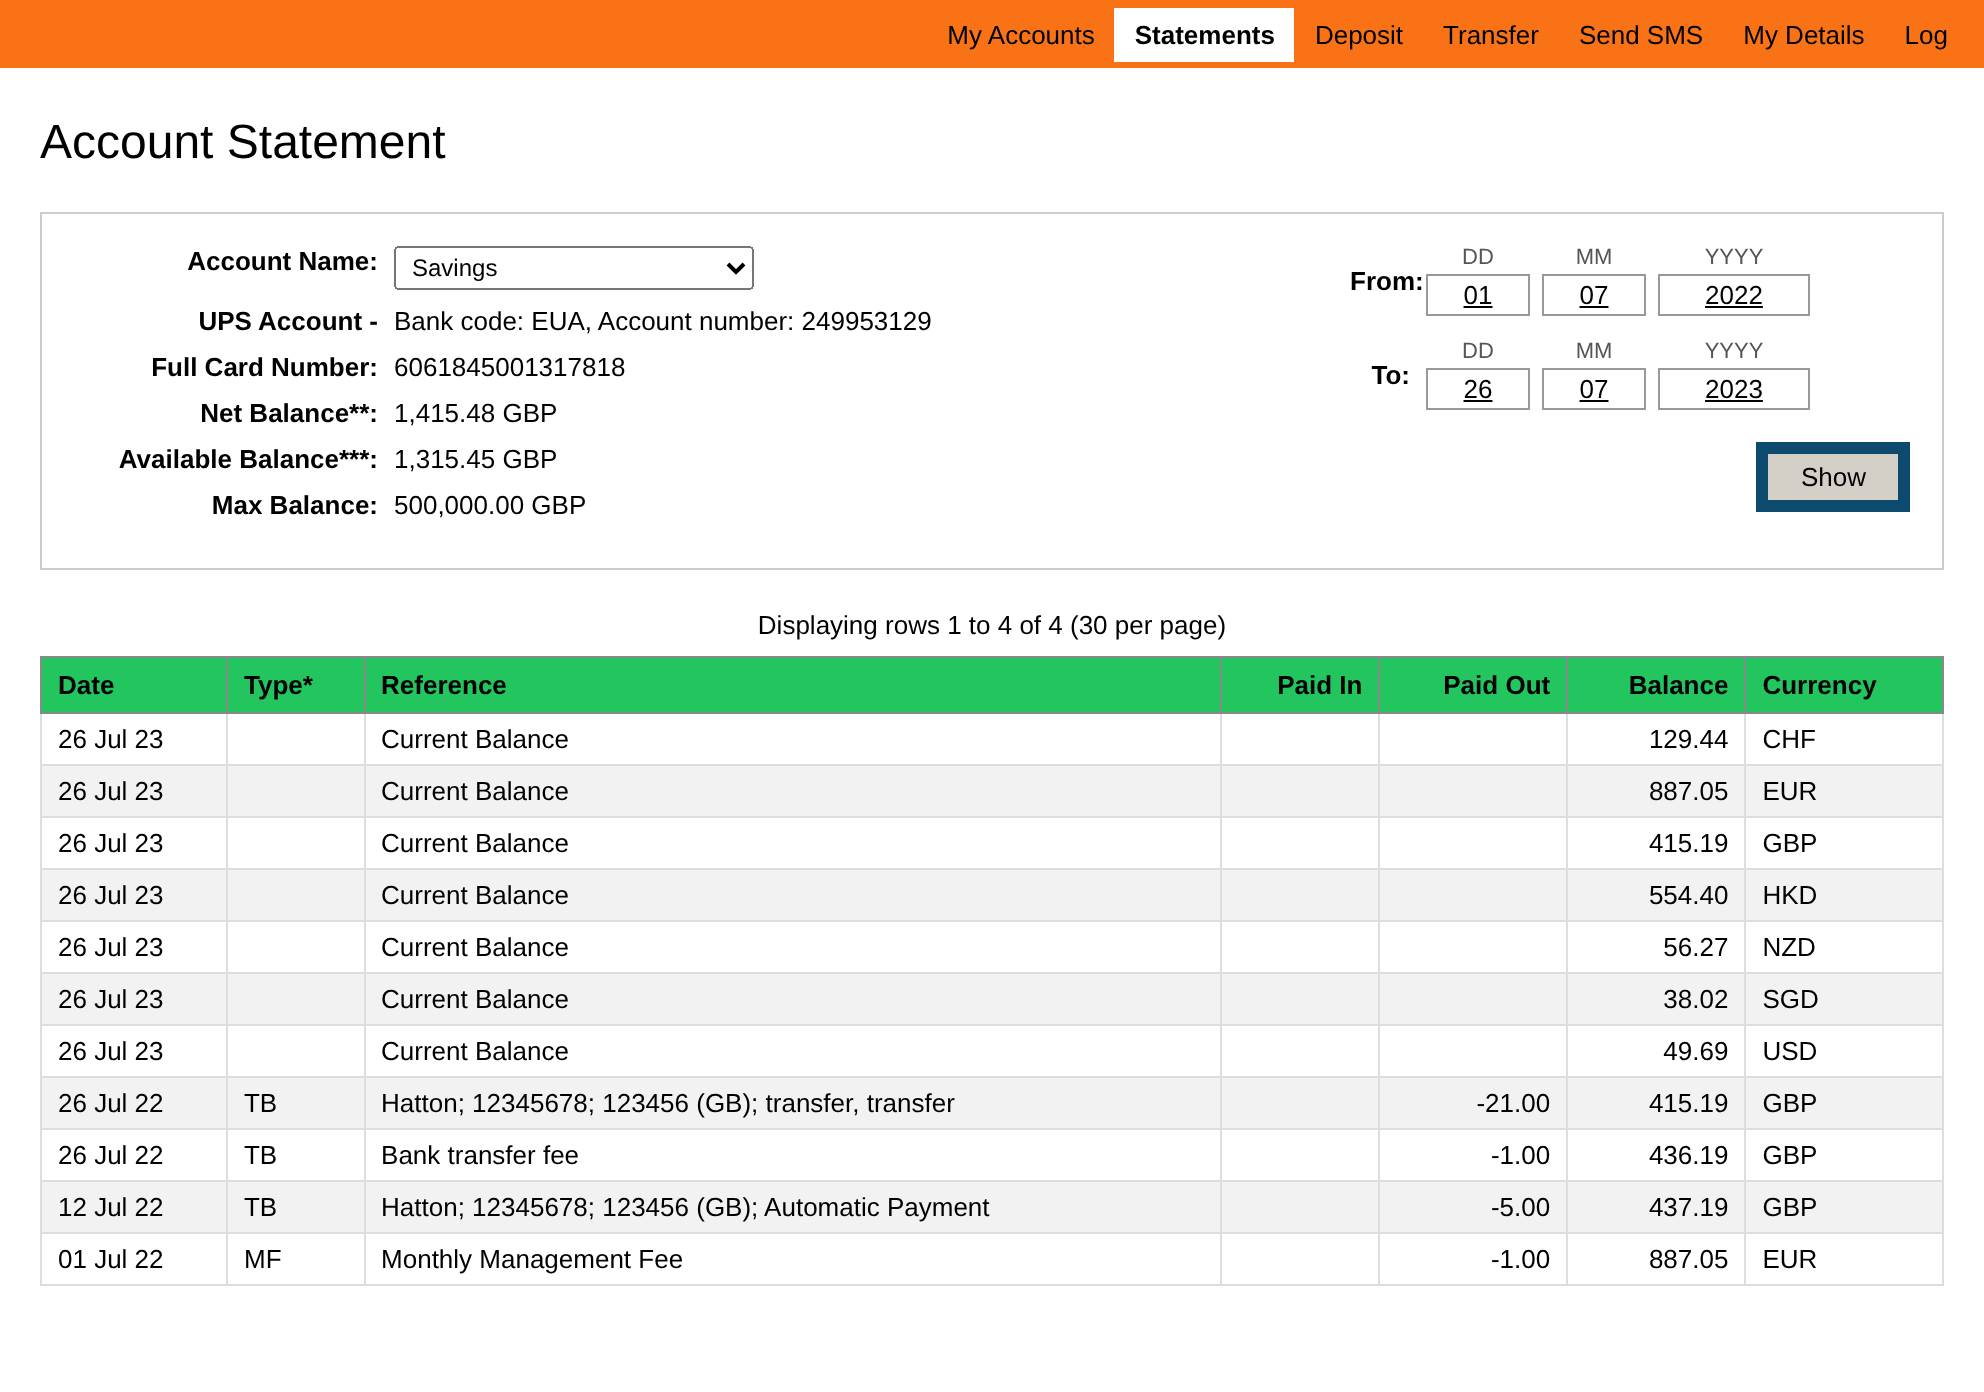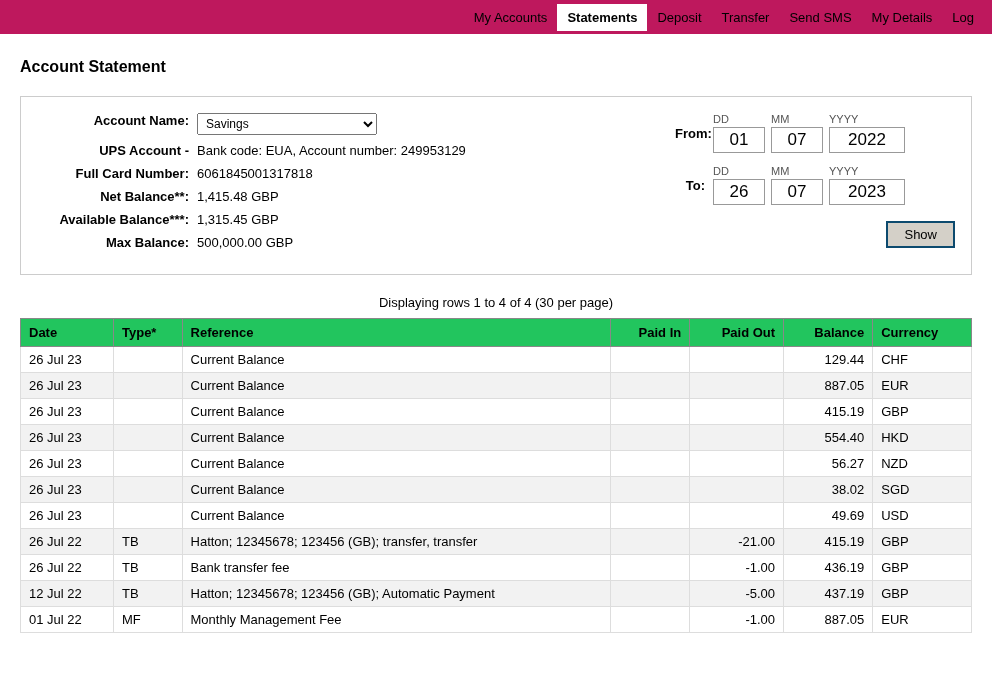--- a/index.html
+++ b/index.html
@@ -1,20 +1,20 @@
 <!DOCTYPE html>
 <html><head>
   <meta charset="utf-8">
   <style>
     * { box-sizing: border-box; margin: 0; padding: 0; }
     body { font-family: Arial, sans-serif; font-size: 13px; background: #fff; }
 
     
     #top-nav {
-      background: #be185d;
+      background: #f97316;
       display: flex;
       justify-content: flex-end;
       align-items: center;
       height: 34px;
       padding: 0 8px;
     }
     #top-nav a {
       color: #000;
       text-decoration: none;
       padding: 0 10px;
@@ -26,22 +26,22 @@
       padding: 6px 10px;
       font-weight: bold;
     }
 
     
     #main {
       padding: 24px 20px;
     }
 
     h1 {
-      font-size: 16px;
-      font-weight: bold;
+      font-size: 24px;
+      font-weight: normal;
       margin-bottom: 20px;
       color: #000;
     }
 
     
     #account-panel {
       border: 1px solid #ccc;
       padding: 16px;
       margin-bottom: 20px;
       display: flex;
@@ -93,49 +93,51 @@
 
     .date-label {
       font-weight: bold;
       width: 30px;
       text-align: right;
     }
 
     .date-field-group {
       display: flex;
       flex-direction: column;
+      align-items: center;
       gap: 2px;
     }
 
     .date-field-header {
       font-size: 11px;
       color: #555;
     }
 
     .date-input {
       width: 52px;
       padding: 2px 4px;
-      font-size: 17px;
+      font-size: 13px;
       border: 1px solid #999;
       text-align: center;
+      text-decoration: underline;
     }
 
     .date-input.year {
       width: 76px;
     }
 
     #show-btn-row {
       display: flex;
       justify-content: flex-end;
       margin-top: 4px;
     }
 
     #show-btn {
       background: #d4d0c8;
-      border: 2px solid #0c4a6e;
+      border: 6px solid #0c4a6e;
       padding: 4px 16px;
       cursor: pointer;
       font-size: 13px;
     }
 
     
     #pagination-text {
       text-align: center;
       margin-bottom: 8px;
       color: #000;

